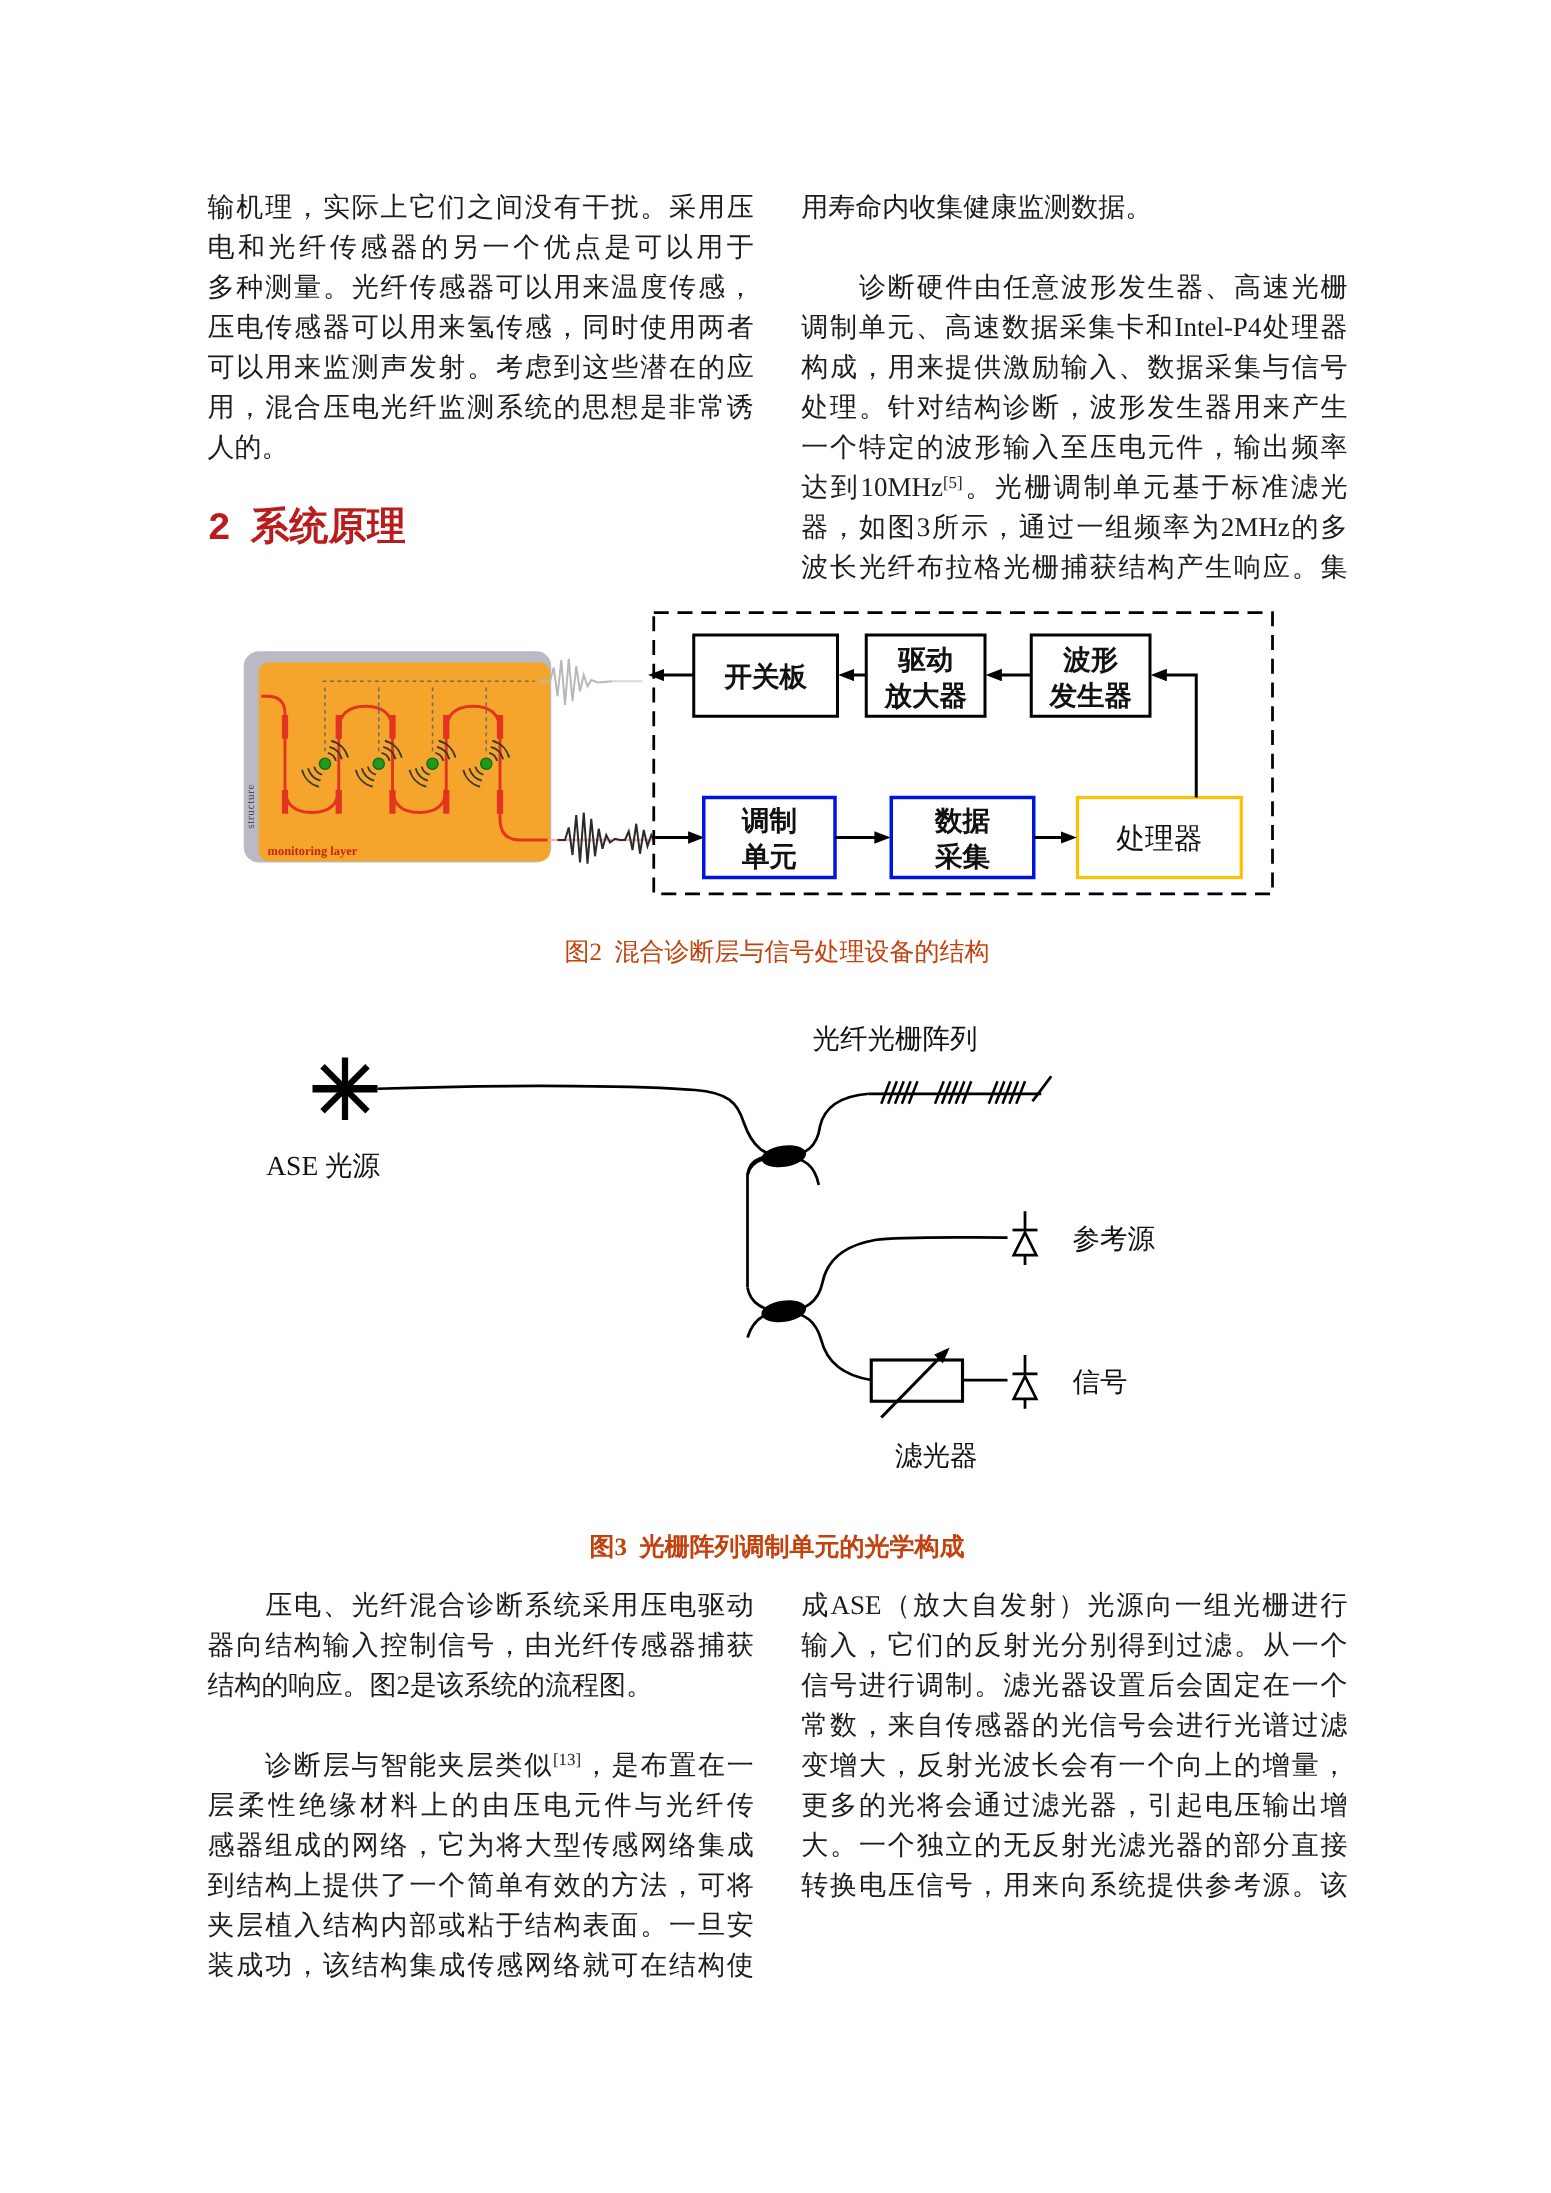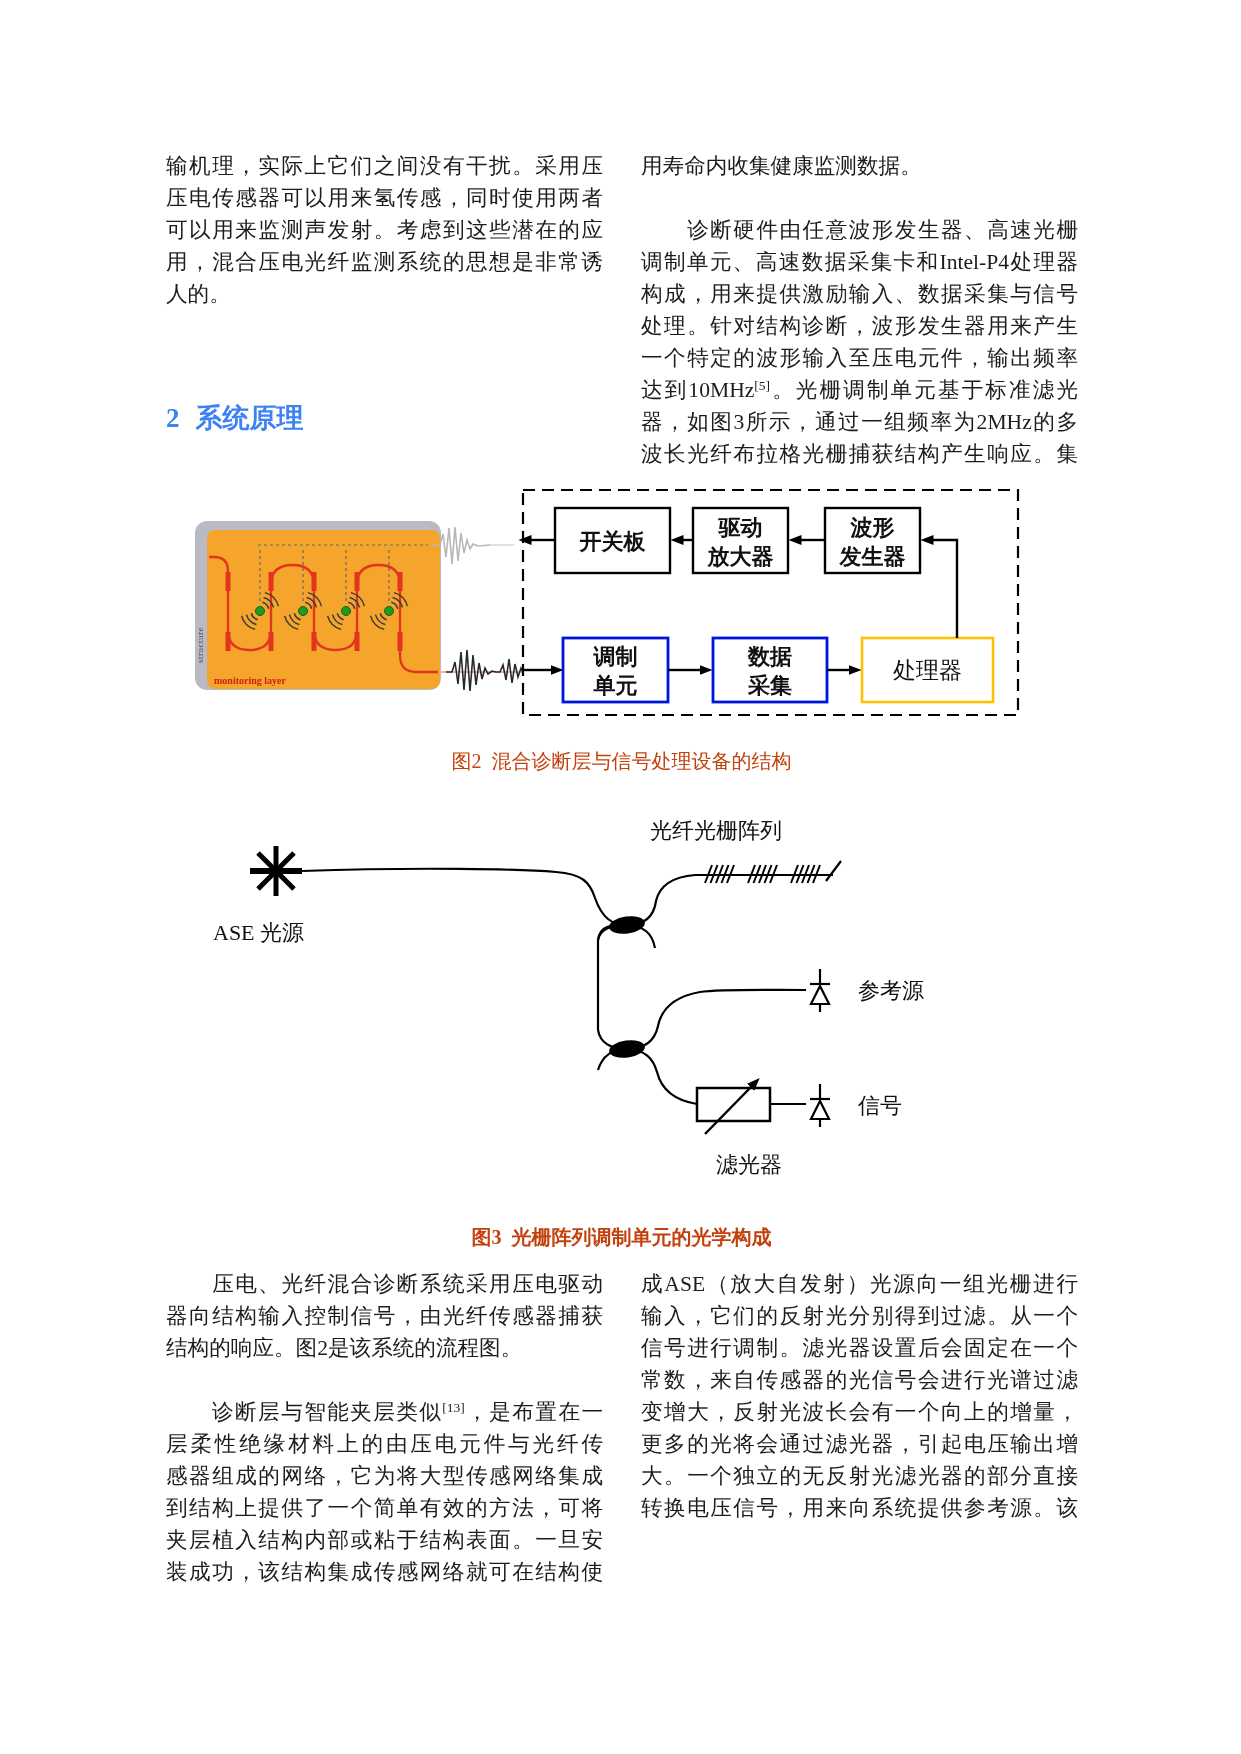--- a/index.html
+++ b/index.html
@@ -11,22 +11,22 @@
   .col { position:absolute; width:437px; }
   .ln {
     height:32px; line-height:32px; font-size:21.6px;
     text-align:justify; text-align-last:justify;
     white-space:nowrap; overflow:visible;
   }
   .ln.end { text-align:justify; text-align-last:left; }
   .ln.blank { height:32px; }
   .sup { font-size:13.5px; position:relative; top:-7px; }
   #heading {
-    position:absolute; left:166px; top:400px; font-size:27px; font-weight:bold;
-    font-family:Liberation Serif, serif; color:#3b82f6;
+    position:absolute; left:166px; top:400px; font-size:31px; font-weight:bold;
+    font-family:Liberation Mono, monospace; color:#b91c1c;
   }
   #heading .num { margin-right:16px; }
   .caption {
     position:absolute; left:166px; width:911px; text-align:center;
     font-size:20px; color:#c2410c; white-space:pre;
   }
   svg { position:absolute; }
   svg text { font-family:"Liberation Serif","DejaVu Serif",serif; fill:#111; }
   .bx  { font-size:22px; font-weight:bold; text-anchor:middle; }
   .bxr { font-size:23px; font-weight:normal; text-anchor:middle; }
@@ -34,20 +34,22 @@
   .tiny { font-size:9px; fill:#4a4a55; letter-spacing:0.5px; }
   .mlabel { font-size:10px; font-weight:bold; fill:#cc2413; }
 </style>
 </head>
 <body>
 
 <div id="page">
 
   <div class="col" style="left:166px; top:150px;">
     <div class="ln">输机理，实际上它们之间没有干扰。采用压</div>
+    <div class="ln">电和光纤传感器的另一个优点是可以用于</div>
+    <div class="ln">多种测量。光纤传感器可以用来温度传感，</div>
     <div class="ln">压电传感器可以用来氢传感，同时使用两者</div>
     <div class="ln">可以用来监测声发射。考虑到这些潜在的应</div>
     <div class="ln">用，混合压电光纤监测系统的思想是非常诱</div>
     <div class="ln end">人的。</div>
   </div>
 
   <div id="heading">
     <span class="num">2</span><span>系统原理</span>
   </div>
 

